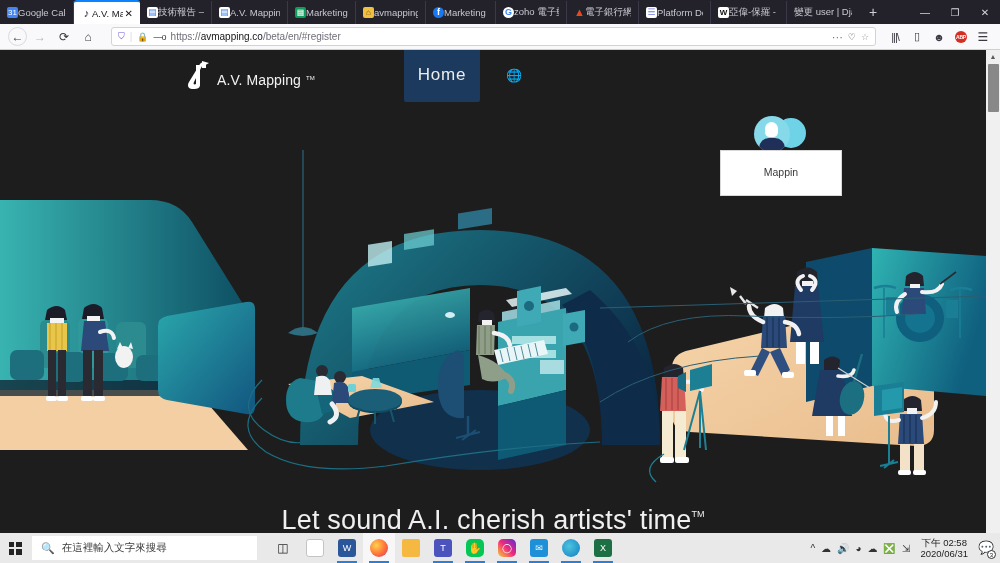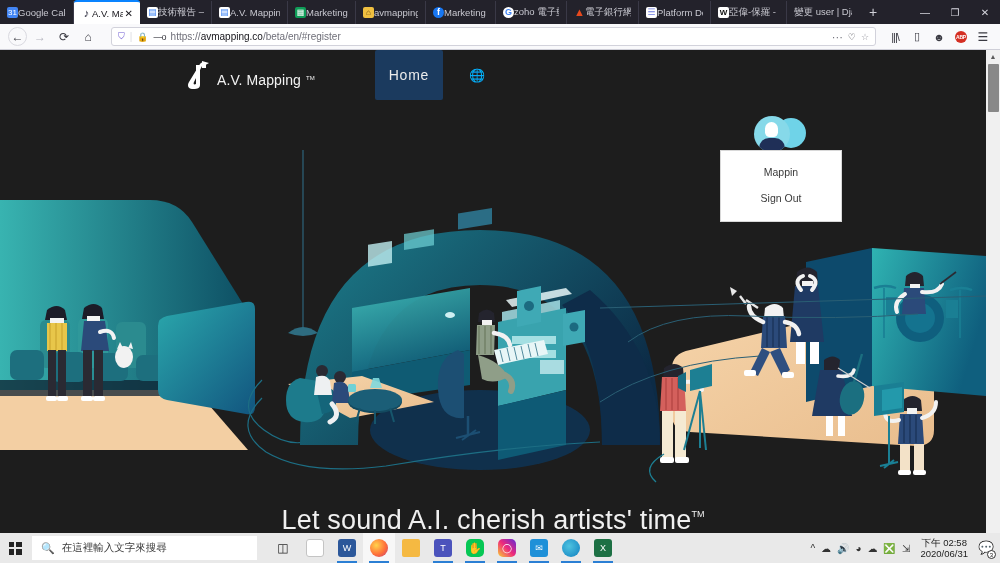--- a/index.html
+++ b/index.html
@@ -60,22 +60,22 @@
 
   
   .siteheader { position:absolute; top:0; left:0; right:0; height:50px;
      display:flex; align-items:center; z-index:30; }
   .logo { display:flex; align-items:center; gap:5px; margin-left:186px; }
   .logo-mark { width:26px; height:32px; }
   .logo-text { color:#f2f2f2; font-size:14px; letter-spacing:.1px;
      font-weight:500; padding-top:9px; }
   .logo-tm { color:#f2f2f2; font-size:6px; padding-top:6px; }
   .navlinks { display:flex; align-items:center; gap:0; margin-left:60px; }
-  .navlink { color:#ececec; font-size:14px; letter-spacing:1.1px;
-     padding:17px 14px; }
+  .navlink { color:#ececec; font-size:17px; letter-spacing:1.1px;
+     padding:17px 14px;margin-left:29px; }
   .navlink.active { background:#1b3a5e; border-radius:2px; letter-spacing:.8px;}
   .globe { color:#dcdcdc; font-size:13px; margin-left:26px; }
 
   
   .avatar-wrap { position:absolute; left:754px; top:66px; width:56px; height:36px; }
   .av-bg { position:absolute; left:22px; top:2px; width:30px; height:30px;
      border-radius:50%; background:#6fd3e8; }
   .av-fg { position:absolute; left:0px; top:0px; width:36px; height:36px;
      border-radius:50%; background:#86d9e9; overflow:hidden; }
   .av-head { position:absolute; left:11px; top:6px; width:13px; height:15px;
@@ -510,21 +510,20 @@
       <div class="avatar-wrap">
         <div class="av-bg"></div>
         <div class="av-fg">
           <div class="av-head"></div>
           <div class="av-body"></div>
         </div>
       </div>
 
       <div class="dropdown">
         <div class="dd-item">Mappin</div>
-        <div class="dd-item">Sign Out</div>
       </div>
 
       <div class="tagline">
         <span>Let sound A.I. cherish artists' time</span><span class="tm">TM</span>
       </div>
     </div>
 
     <div class="scrollbar">
       <div class="sb-up">▲</div>
       <div class="sb-thumb"></div>

